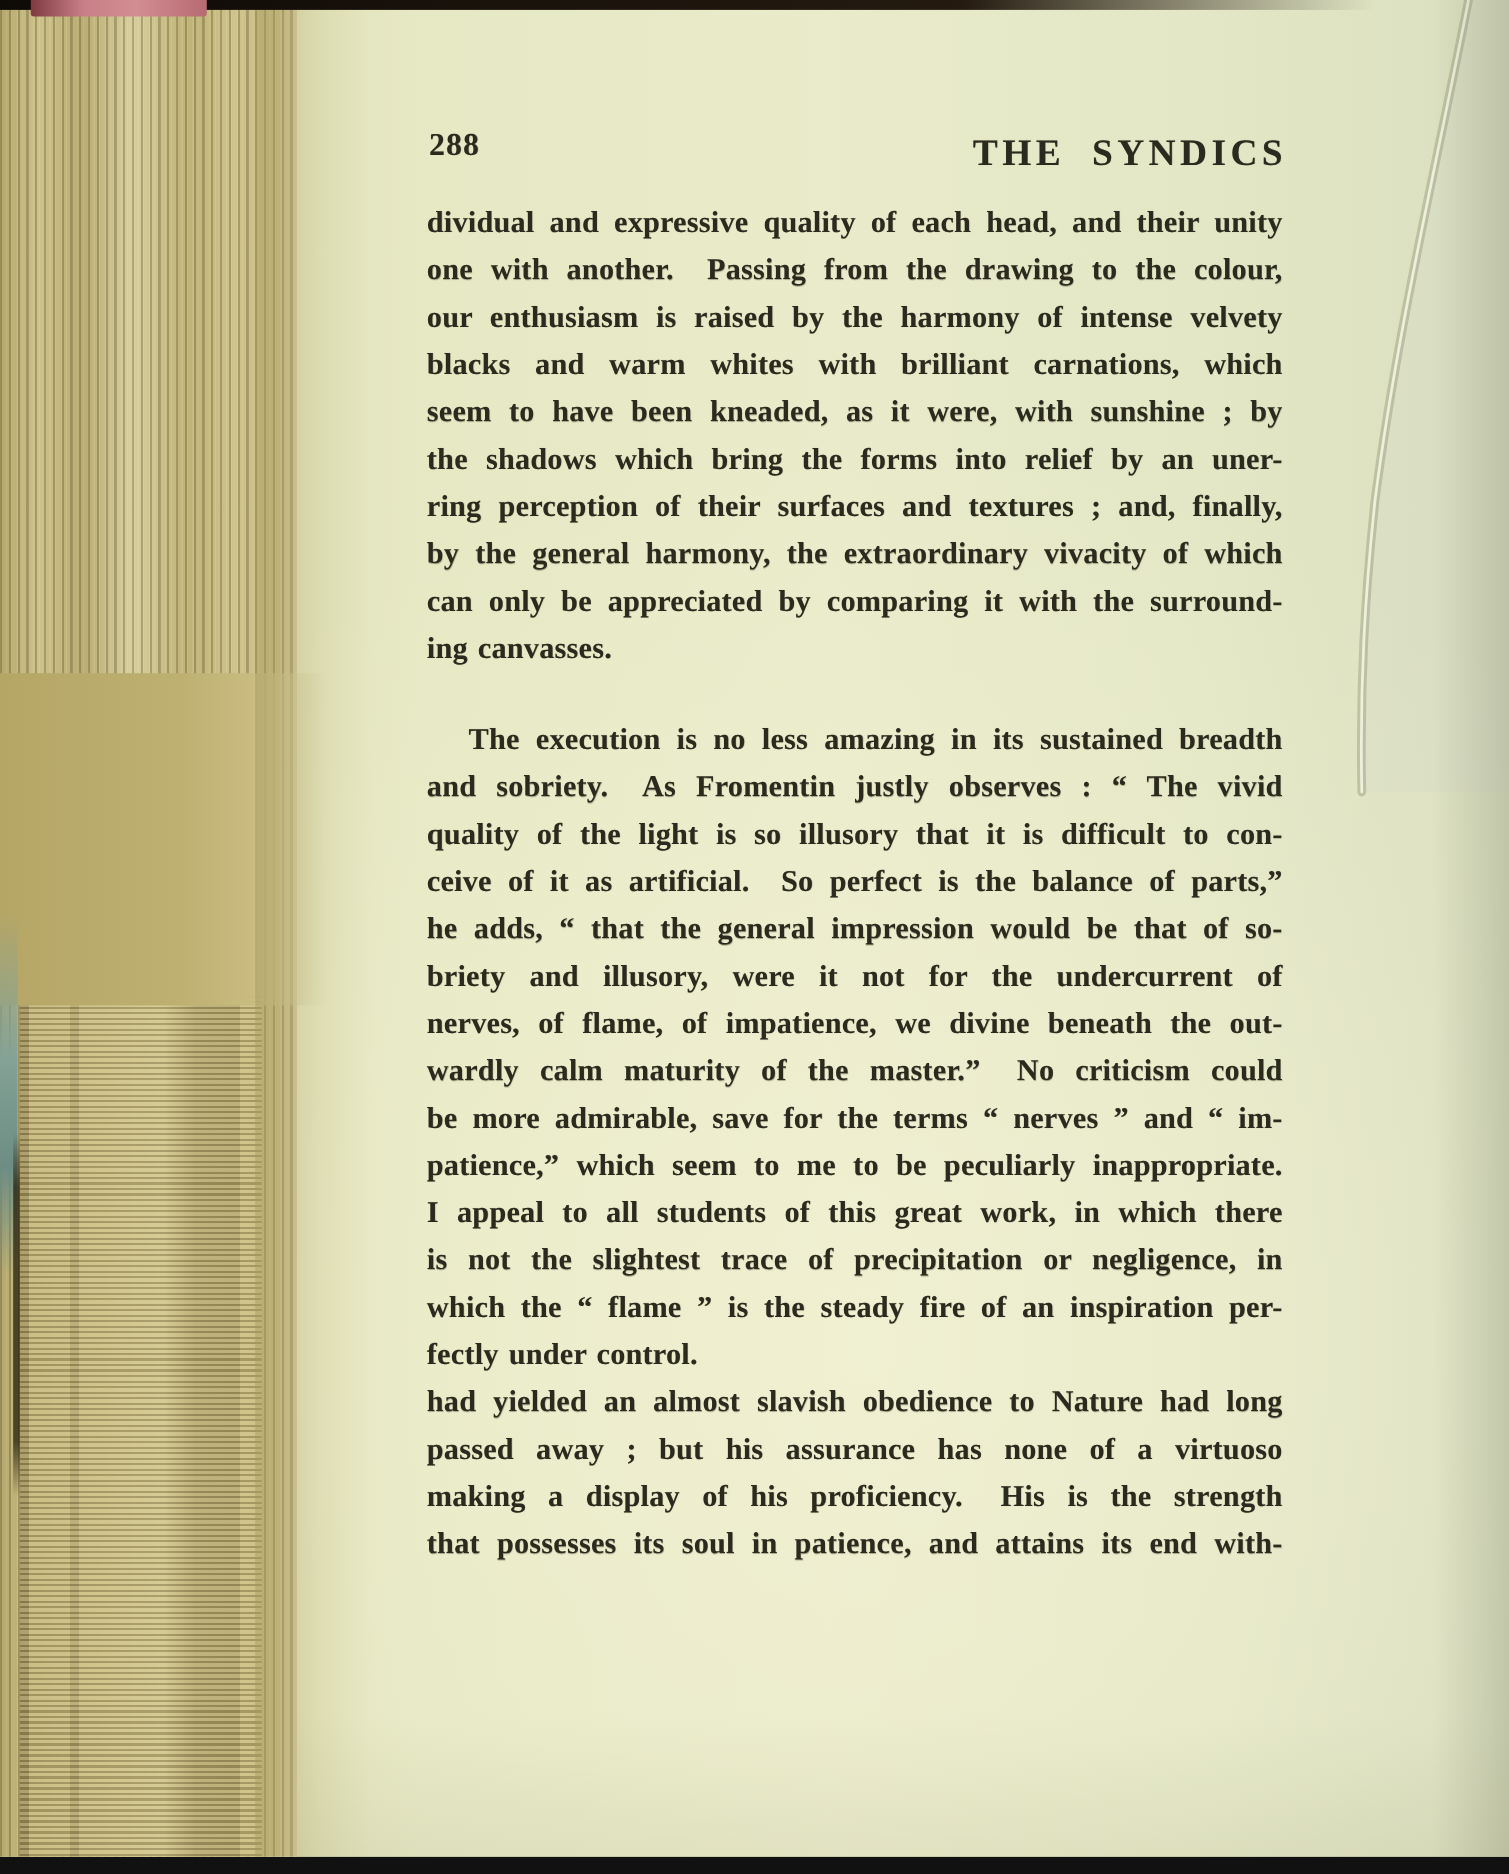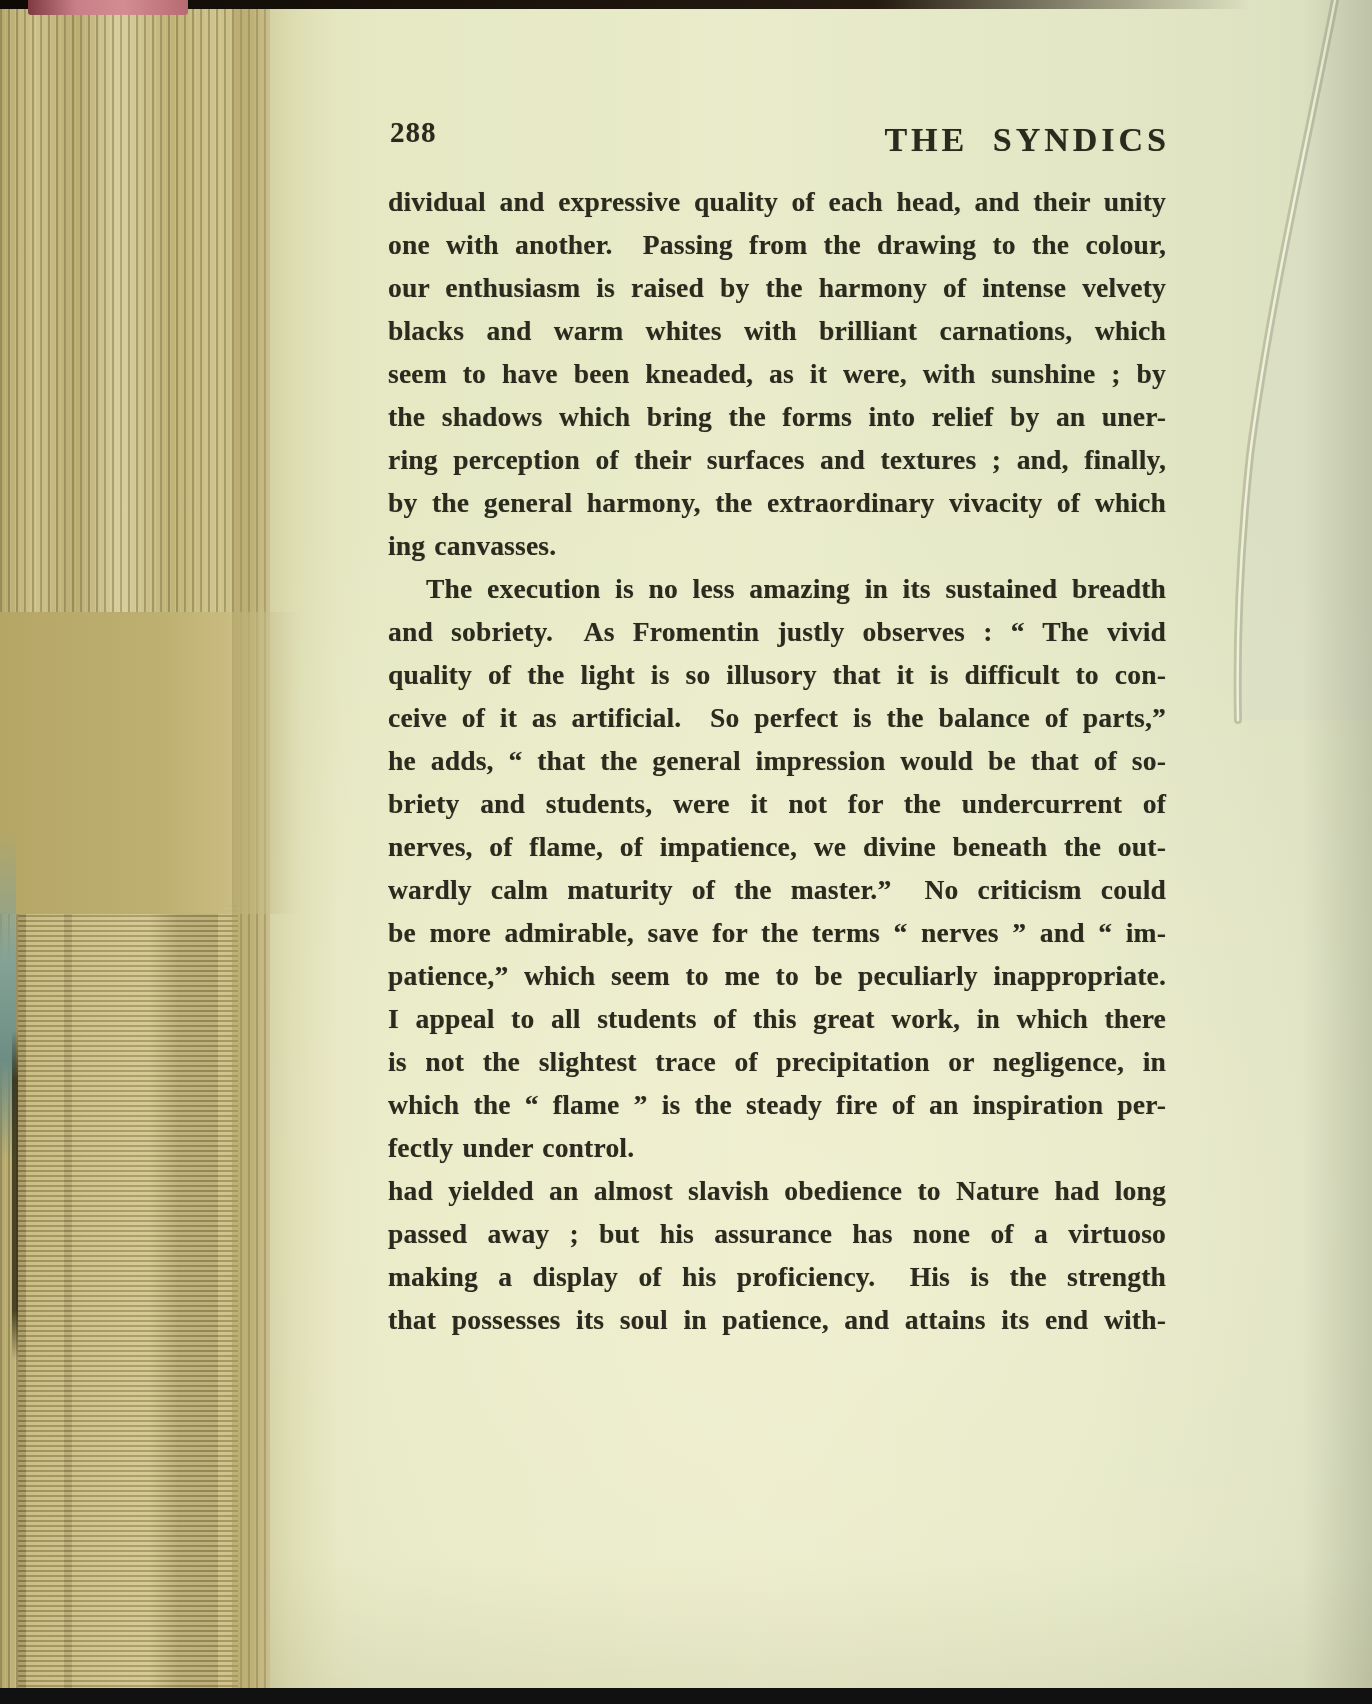--- a/index.html
+++ b/index.html
@@ -71,21 +71,21 @@
   .running-header{
     position:absolute; left:388px; top:121px; width:782px; text-align:right;
     font-size:34px; font-weight:bold; letter-spacing:4px; word-spacing:12px;
   }
   .text-block{
     position:absolute; left:388px; top:180px; width:778px;
     font-size:27.5px; line-height:43px; word-spacing:2px; letter-spacing:0.2px;
   }
   .line{ text-align:justify; text-align-last:justify;font-weight:bold; }
   .line.end{ text-align-last:left; }
-  .line.indent{ text-indent:38px; }
+  .line.indent{ text-indent:38px;margin-top:40px; }
 </style>
 </head>
 <body>
 
 <div class="photo">
 
   <div class="edge-strip"></div>
   <div class="edge-rows"></div>
   <div class="edge-smudge"></div>
   <div class="edge-teal"></div>
@@ -109,29 +109,30 @@
   <div class="text-block ink">
     <div>
       <div class="line">dividual and expressive quality of each head, and their unity</div>
       <div class="line">one with another.  Passing from the drawing to the colour,</div>
       <div class="line">our enthusiasm is raised by the harmony of intense velvety</div>
       <div class="line">blacks and warm whites with brilliant carnations, which</div>
       <div class="line">seem to have been kneaded, as it were, with sunshine ; by</div>
       <div class="line">the shadows which bring the forms into relief by an uner-</div>
       <div class="line">ring perception of their surfaces and textures ; and, finally,</div>
       <div class="line">by the general harmony, the extraordinary vivacity of which</div>
+      <div class="line">can only be appreciated by comparing it with the surround-</div>
       <div class="line end">ing canvasses.</div>
     </div>
     <div>
       <div class="line indent">The execution is no less amazing in its sustained breadth</div>
       <div class="line">and sobriety.  As Fromentin justly observes : “ The vivid</div>
       <div class="line">quality of the light is so illusory that it is difficult to con-</div>
       <div class="line">ceive of it as artificial.  So perfect is the balance of parts,”</div>
       <div class="line">he adds, “ that the general impression would be that of so-</div>
-      <div class="line">briety and students, were it not for the undercurrent of</div>
+      <div class="line">briety and illusory, were it not for the undercurrent of</div>
       <div class="line">nerves, of flame, of impatience, we divine beneath the out-</div>
       <div class="line">wardly calm maturity of the master.”  No criticism could</div>
       <div class="line">be more admirable, save for the terms “ nerves ” and “ im-</div>
       <div class="line">patience,” which seem to me to be peculiarly inappropriate.</div>
       <div class="line">I appeal to all students of this great work, in which there</div>
       <div class="line">is not the slightest trace of precipitation or negligence, in</div>
       <div class="line">which the “ flame ” is the steady fire of an inspiration per-</div>
       <div class="line end">fectly under control.</div>
     </div>
     <div>

